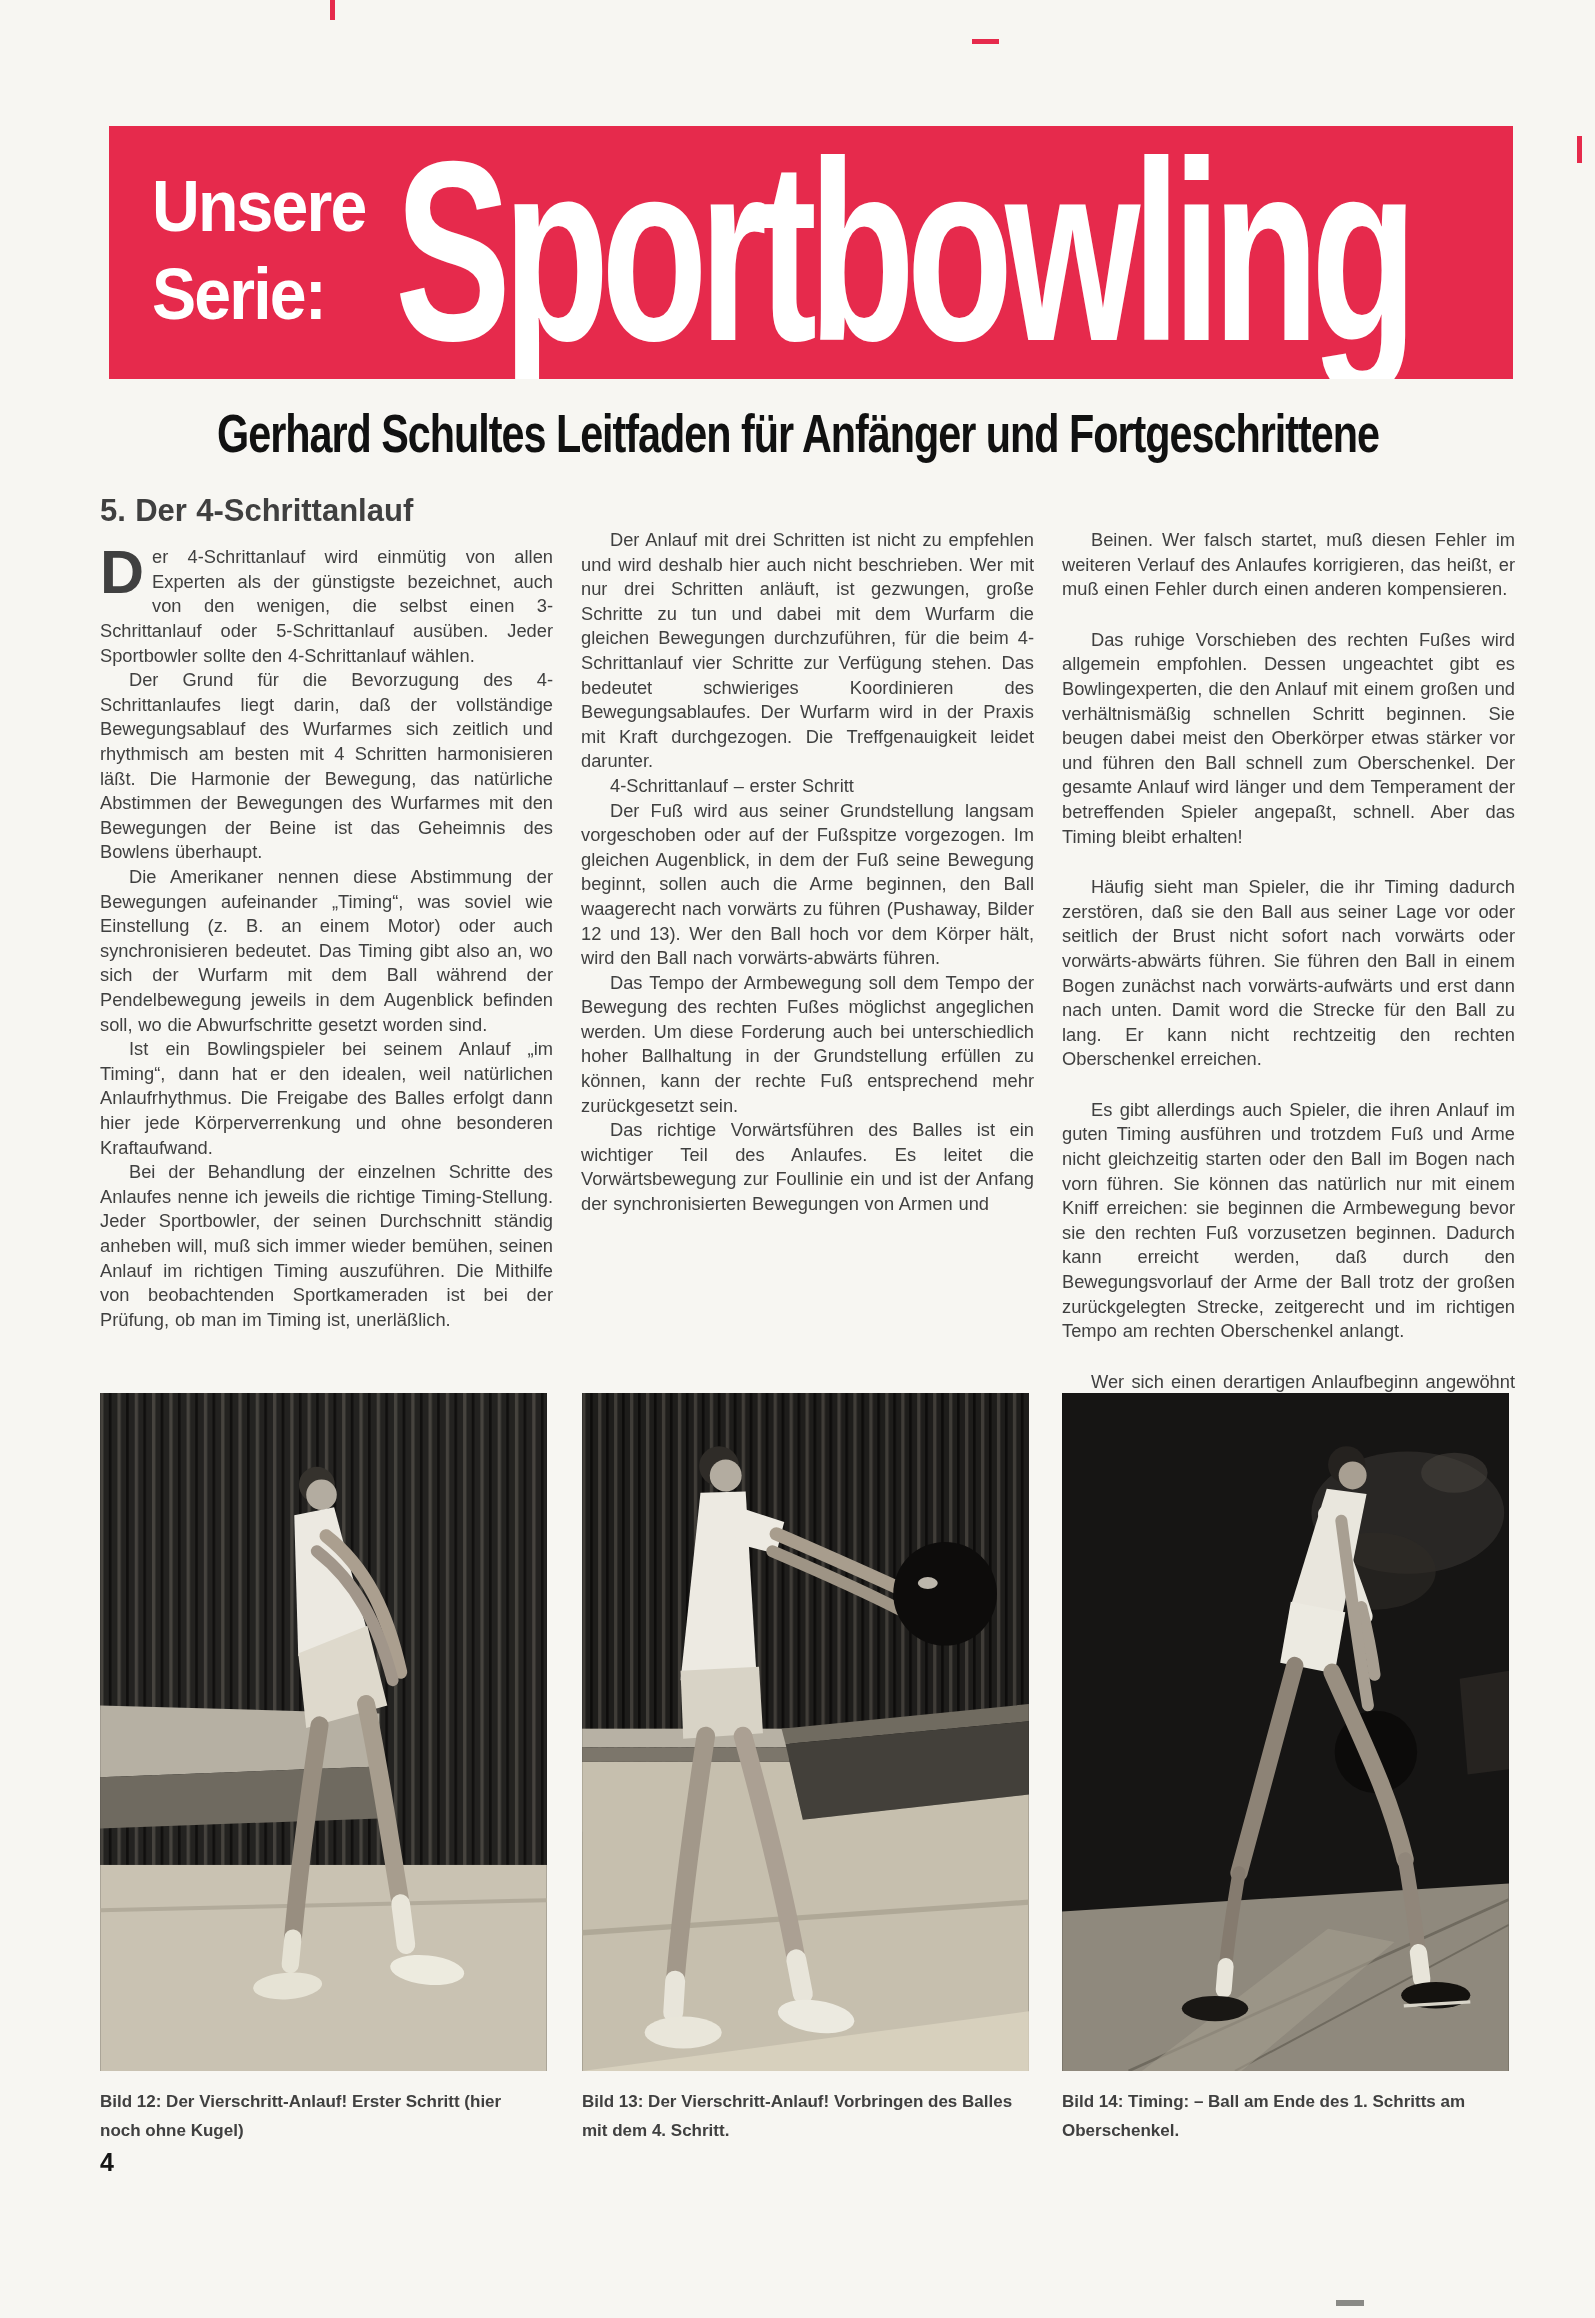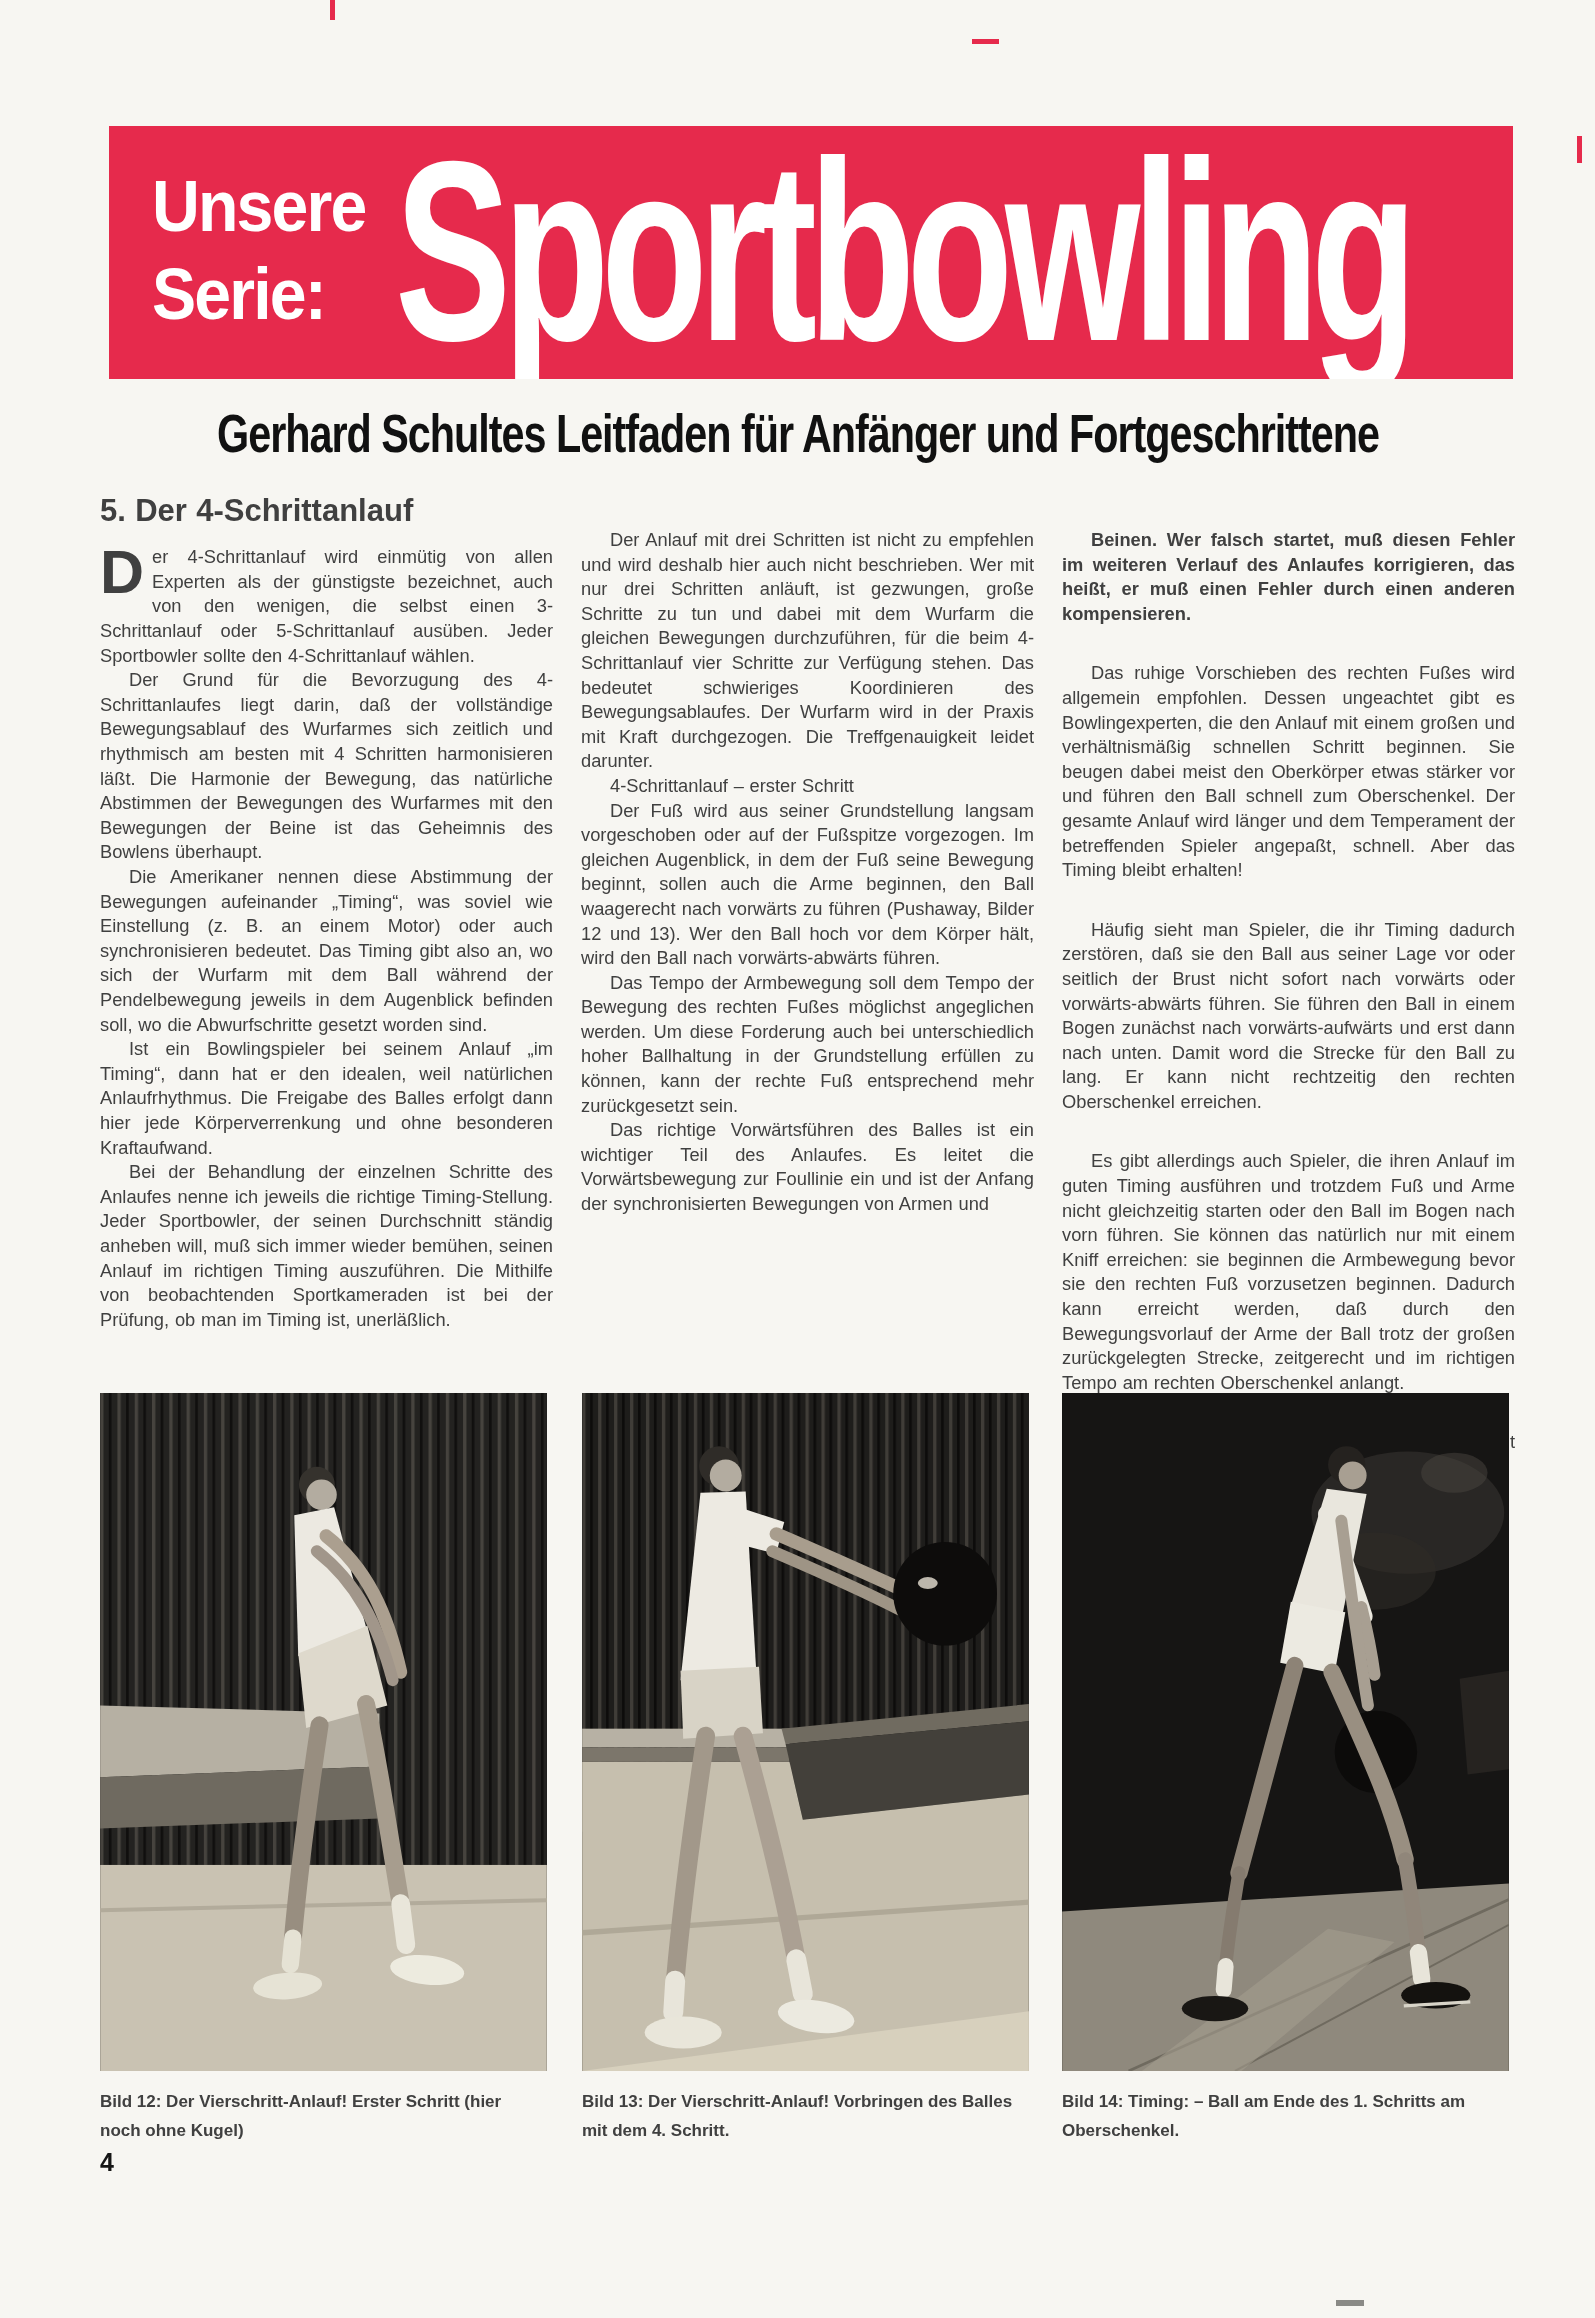--- a/index.html
+++ b/index.html
@@ -21,22 +21,22 @@
   .col{position:absolute;width:453px;font-size:18.3px;line-height:24.6px;text-align:justify;hyphens:auto;
        -webkit-hyphens:auto;word-spacing:0.7px;color:#404040;}
   .col-1{left:100px;top:493px;}
   .col-2{left:581px;top:528px;}
   .col-3{left:1062px;top:528px;}
   .section-heading{font-size:31px;line-height:35px;font-weight:bold;margin:0 0 17.3px 0;text-align:left;letter-spacing:0;}
   .col p{margin:0;text-indent:29px;}
   .col p.flush{text-indent:0;}
   .dropcap{float:left;font-size:61px;line-height:47px;font-weight:bold;padding:4px 8px 0 0;}
   .subheading{margin:24px 0;text-indent:0;text-align:left;}
-  .col-3 p{margin-top:35px;}
-  .col-3 p:first-child{margin-top:0;font-weight:bold;}
+  .col-3 p{margin-top:26px;}
+  .col-3 p:first-child{margin-top:0;}
 
   
   .figure{position:absolute;top:1393px;width:447px;height:678px;background:#111;overflow:hidden;}
   .figure svg{display:block;}
   .fig-1{left:100px;} .fig-2{left:582px;} .fig-3{left:1062px;}
 
   
   .caption{position:absolute;top:2087px;width:437px;font-size:17px;line-height:29px;font-weight:bold;color:#404040;}
   .cap-1{left:100px;} .cap-2{left:582px;} .cap-3{left:1062px;}
 

